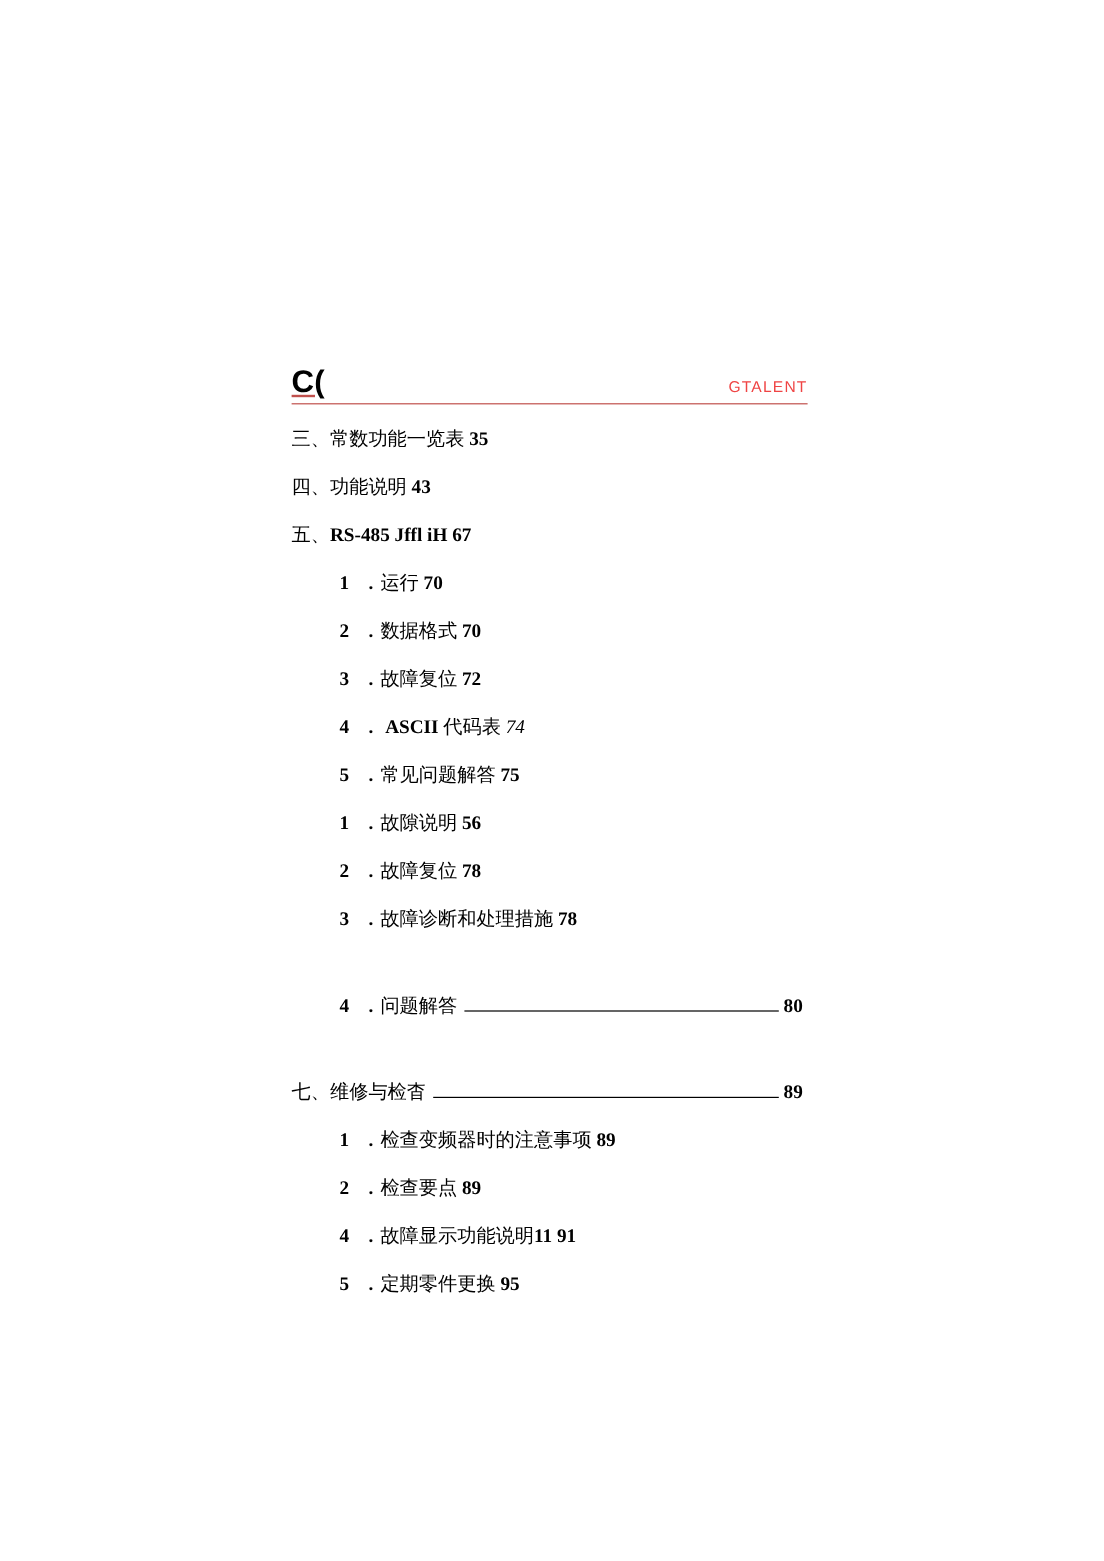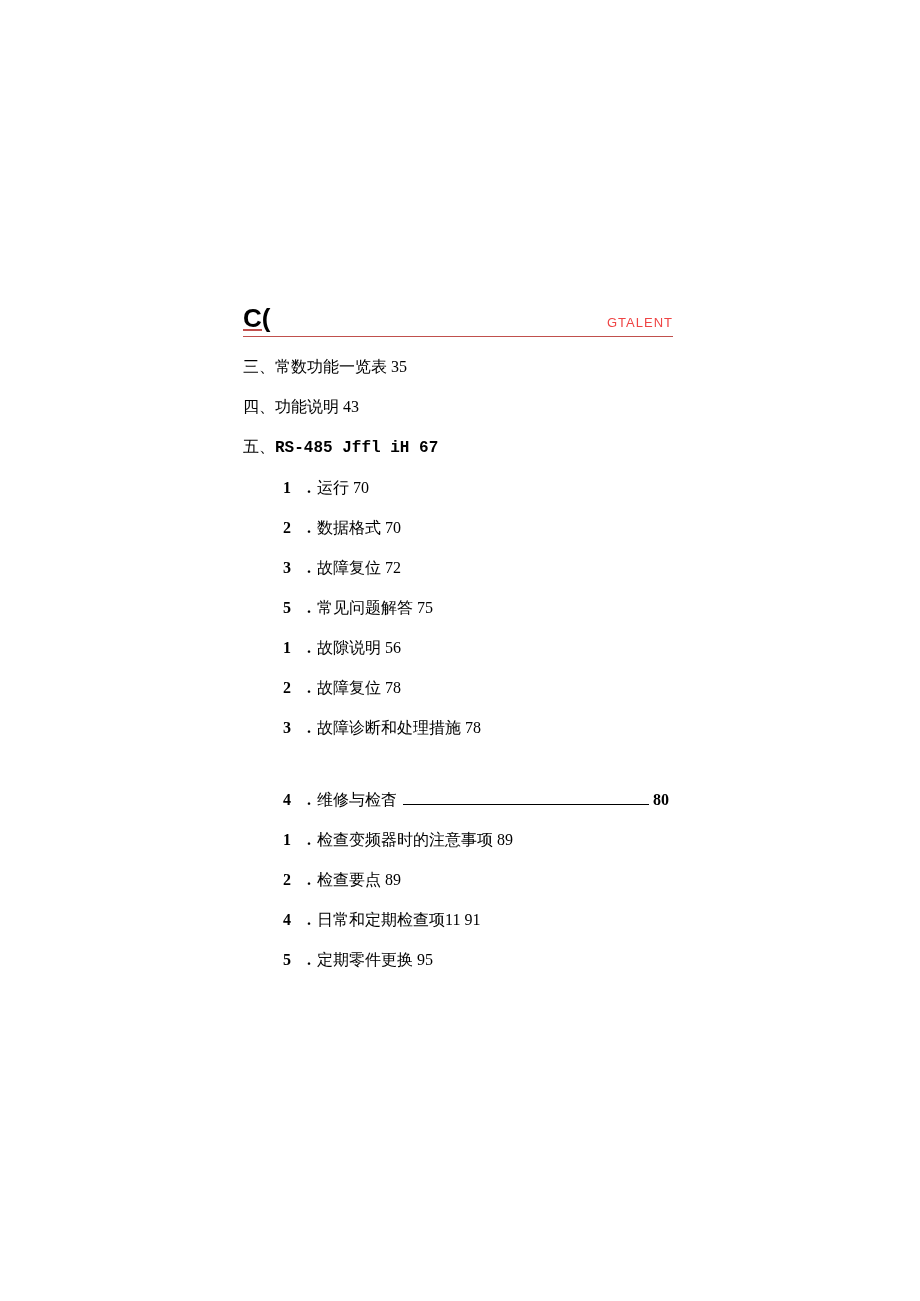--- a/index.html
+++ b/index.html
@@ -59,26 +59,26 @@
   }
   .dot {
     font-family: "Times New Roman", serif;
     font-weight: bold;
     padding: 0 6px 0 10px;
   }
   .title-text {
     
   }
   .bold-text {
-    font-family: Liberation Mono, monospace;
+    font-family: Liberation Serif, serif;
     font-weight: bold;
   }
   .page-num {
     font-family: "Times New Roman", serif;
-    font-weight: normal;
+    font-weight: bold;
   }
   .page-num-italic {
     font-family: "Times New Roman", serif;
     font-style: italic;
   }
   .leader-row {
     display: flex;
     align-items: baseline;
   }
   .leader {
@@ -128,20 +128,24 @@
   <div class="toc-line level2">
     <span class="num">2</span><span class="dot">.</span><span class="title-text">数据格式</span>
     <span> </span><span class="page-num">70</span>
   </div>
 
   <div class="toc-line level2">
     <span class="num">3</span><span class="dot">.</span><span class="title-text">故障复位</span>
     <span> </span><span class="page-num">72</span>
   </div>
 
+  <div class="toc-line level2">
+    <span class="num">4</span><span class="dot">. </span><span class="bold-text">ASCII</span><span class="title-text"> 代码表</span>
+    <span> </span><span class="page-num-italic">74</span>
+  </div>
 
   <div class="toc-line level2">
     <span class="num">5</span><span class="dot">.</span><span class="title-text">常见问题解答</span>
     <span> </span><span class="page-num">75</span>
   </div>
 
 
   <div class="toc-line level2">
     <span class="num">1</span><span class="dot">.</span><span class="title-text">故隙说明</span>
     <span> </span><span class="page-num">56</span>
@@ -152,40 +156,45 @@
     <span> </span><span class="page-num">78</span>
   </div>
 
   <div class="toc-line level2">
     <span class="num">3</span><span class="dot">.</span><span class="title-text">故障诊断和处理措施</span>
     <span> </span><span class="page-num">78</span>
   </div>
 
   <div class="toc-line level2 leader-row">
     <span>
-      <span class="num">4</span><span class="dot">.</span><span class="title-text">维修与检杳</span>
+      <span class="num">4</span><span class="dot">.</span><span class="title-text">问题解答</span>
     </span>
     <span class="leader"></span>
     <span class="right-page">80</span>
   </div>
 
+  <div class="toc-line level1 leader-row">
+    <span class="title-text">七、维修与检杳</span>
+    <span class="leader"></span>
+    <span class="right-page">89</span>
+  </div>
 
   <div class="toc-line level2">
     <span class="num">1</span><span class="dot">.</span><span class="title-text">检查变频器时的注意事项</span>
     <span> </span><span class="page-num">89</span>
   </div>
 
   <div class="toc-line level2">
     <span class="num">2</span><span class="dot">.</span><span class="title-text">检查要点</span>
     <span> </span><span class="page-num">89</span>
   </div>
 
 
   <div class="toc-line level2">
-    <span class="num">4</span><span class="dot">.</span><span class="title-text">日常和定期检查项</span><span class="page-num">11 91</span>
+    <span class="num">4</span><span class="dot">.</span><span class="title-text">故障显示功能说明</span><span class="page-num">11 91</span>
   </div>
 
   <div class="toc-line level2">
     <span class="num">5</span><span class="dot">.</span><span class="title-text">定期零件更换</span>
     <span> </span><span class="page-num">95</span>
   </div>
 
 </div>
 
 </body></html>

